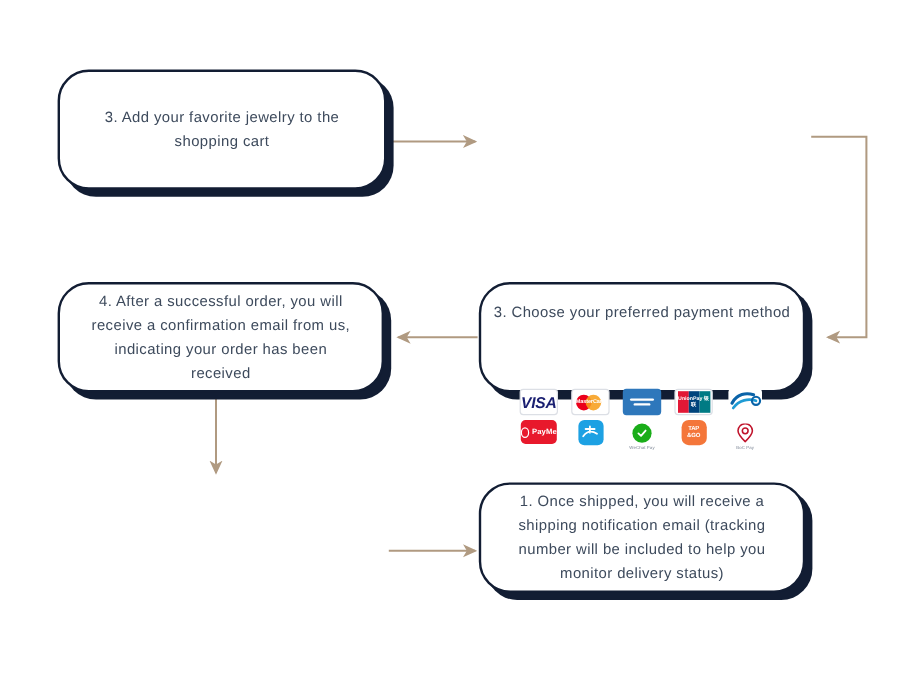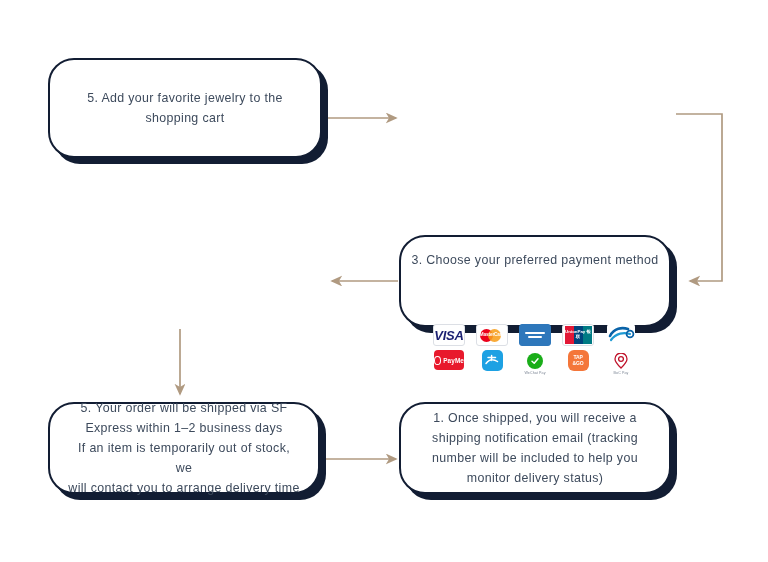--- a/index.html
+++ b/index.html
@@ -256,21 +256,21 @@
     <path d="M676,114 L722,114 L722,281 L690,281" fill="none" stroke="#b09a81" stroke-width="1.7" marker-end="url(#ah-l)"></path>
 
     <line x1="398" y1="281" x2="332" y2="281" stroke="#b09a81" stroke-width="1.7" marker-end="url(#ah-l)"></line>
 
     <line x1="180" y1="329" x2="180" y2="394" stroke="#b09a81" stroke-width="1.7" marker-end="url(#ah-d)"></line>
 
     <line x1="324" y1="459" x2="396" y2="459" stroke="#b09a81" stroke-width="1.7" marker-end="url(#ah-r)"></line>
   </svg>
 
   <div class="node" id="node-1" style="left:48px; top:58px; width:274px; height:100px;">
-    <div class="node-text">5. Add your favorite jewelry to the
+    <div class="node-text">3. Add your favorite jewelry to the
 shopping cart</div>
   </div>
 
 
   <div class="node" id="node-3" style="left:399px; top:235px; width:272px; height:92px;">
     <div class="node-text">3. Choose your preferred payment method</div>
 
     <div class="pay-grid">
 
       <div class="pay-row">
@@ -362,27 +362,27 @@
               <circle cx="8" cy="6" r="2.4" stroke="#c0142c" stroke-width="1.3" fill="none"></circle>
             </svg>
           </div>
           <div class="pay-caption">BoC Pay</div>
         </div>
 
       </div>
     </div>
   </div>
 
-
-  <div class="node" id="node-5" style="left:48px; top:402px; width:272px; height:92px;">
-    <div class="node-text">5. Your order will be shipped via SF
-Express within 1–2 business days
-If an item is temporarily out of stock, we
-will contact you to arrange delivery time</div>
+  <div class="node" id="node-4" style="left:48px; top:235px; width:272px; height:92px;">
+    <div class="node-text">4. After a successful order, you will
+receive a confirmation email from us,
+indicating your order has been
+received</div>
   </div>
+
 
   <div class="node" id="node-6" style="left:399px; top:402px; width:272px; height:92px;">
     <div class="node-text">1. Once shipped, you will receive a
 shipping notification email (tracking
 number will be included to help you
 monitor delivery status)</div>
   </div>
 
 </div>
 

